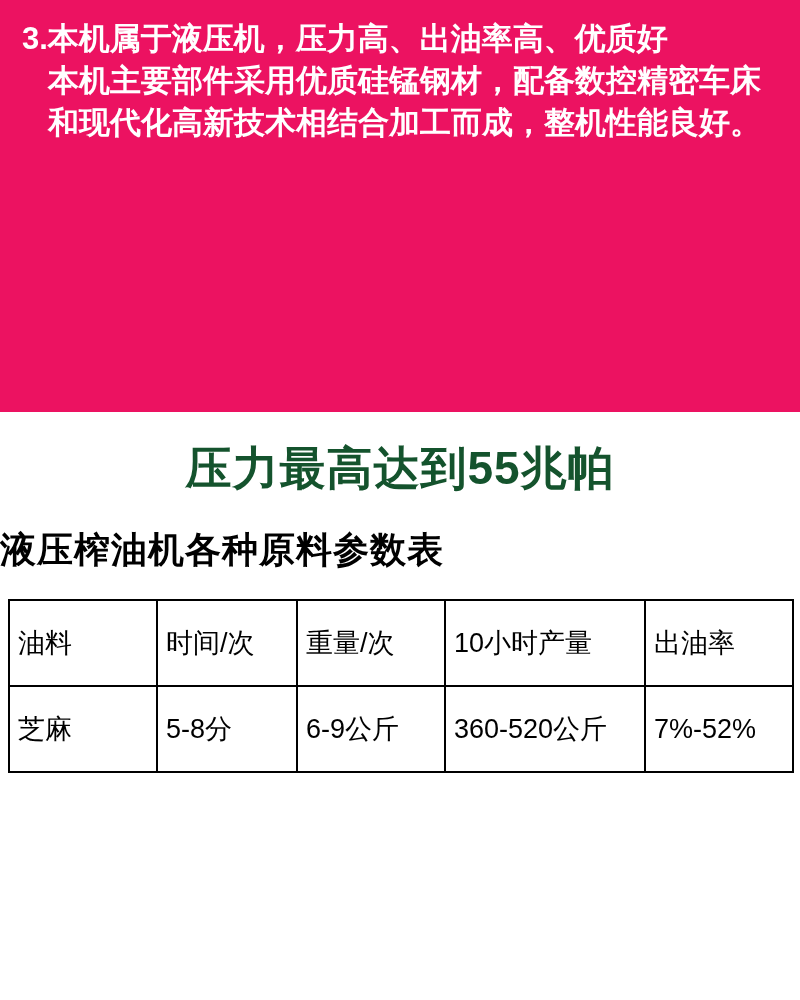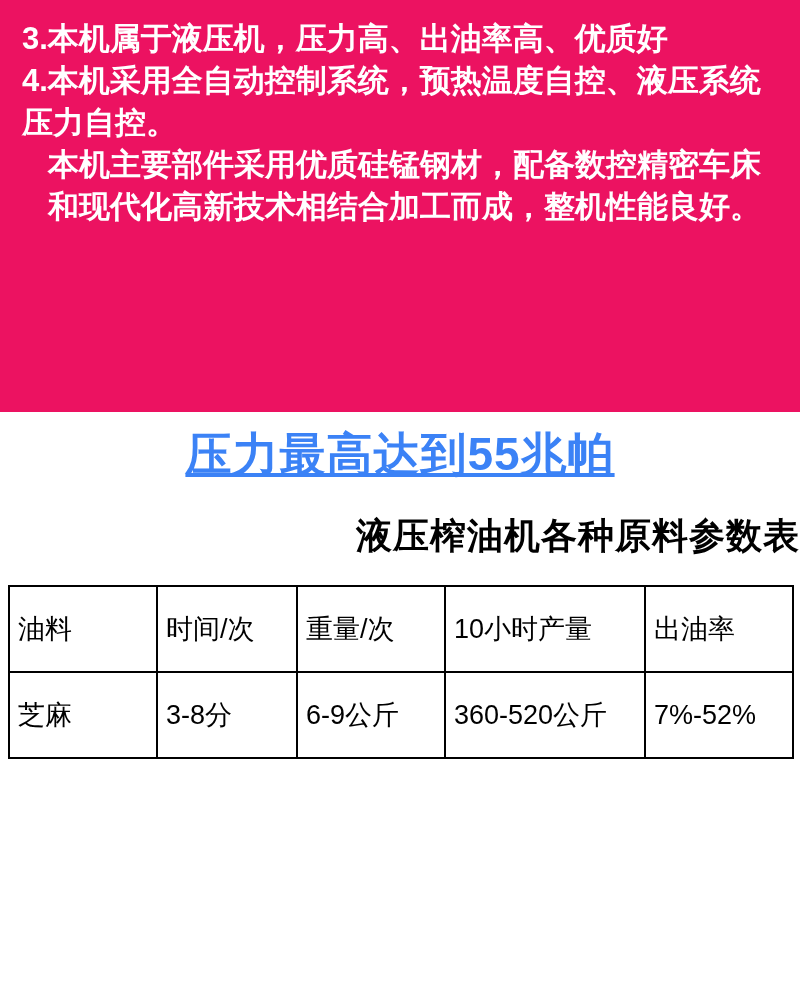--- a/index.html
+++ b/index.html
@@ -43,27 +43,26 @@
   }
   .indent {
     padding-left: 26px;
   }
 
   
   .headline {
     text-align: center;
     font-size: 46px;
     font-weight: bold;
-    color: #3b82f6;
+    color: #14532d;
     letter-spacing: 1px;
-    margin-top: 12px;
-    text-decoration: underline;
+    margin-top: 26px;
   }
   .subhead {
-    text-align: right;
+    text-align: left;
     font-size: 36px;
     font-weight: bold;
     color: #000000;
     letter-spacing: 1px;
     margin-top: 26px;
   }
 
   
   .table-wrap {
     margin: 24px 8px 0 8px;
@@ -89,21 +88,20 @@
   col.c3 { width: 200px; }
   col.c4 { width: 148px; }
 </style>
 </head>
 <body>
 
 <div class="page">
 
   <div class="banner">
     <div class="banner-line">3.本机属于液压机，压力高、出油率高、优质好</div>
-    <div class="banner-line wrap indent" style="padding-left:0;text-indent:0;">4.本机采用全自动控制系统，预热温度自控、液压系统压力自控。</div>
     <div class="banner-line wrap indent">本机主要部件采用优质硅锰钢材，配备数控精密车床和现代化高新技术相结合加工而成，整机性能良好。</div>
   </div>
 
   <div class="headline">压力最高达到55兆帕</div>
   <div class="subhead">液压榨油机各种原料参数表</div>
 
   <div class="table-wrap">
     <table class="param">
       <colgroup>
         <col class="c0">
@@ -115,21 +113,21 @@
       <tbody>
         <tr>
           <td>油料</td>
           <td>时间/次</td>
           <td>重量/次</td>
           <td>10小时产量</td>
           <td>出油率</td>
         </tr>
         <tr>
           <td>芝麻</td>
-          <td>3-8分</td>
+          <td>5-8分</td>
           <td>6-9公斤</td>
           <td>360-520公斤</td>
           <td>7%-52%</td>
         </tr>
       </tbody>
     </table>
   </div>
 
 </div>
 

